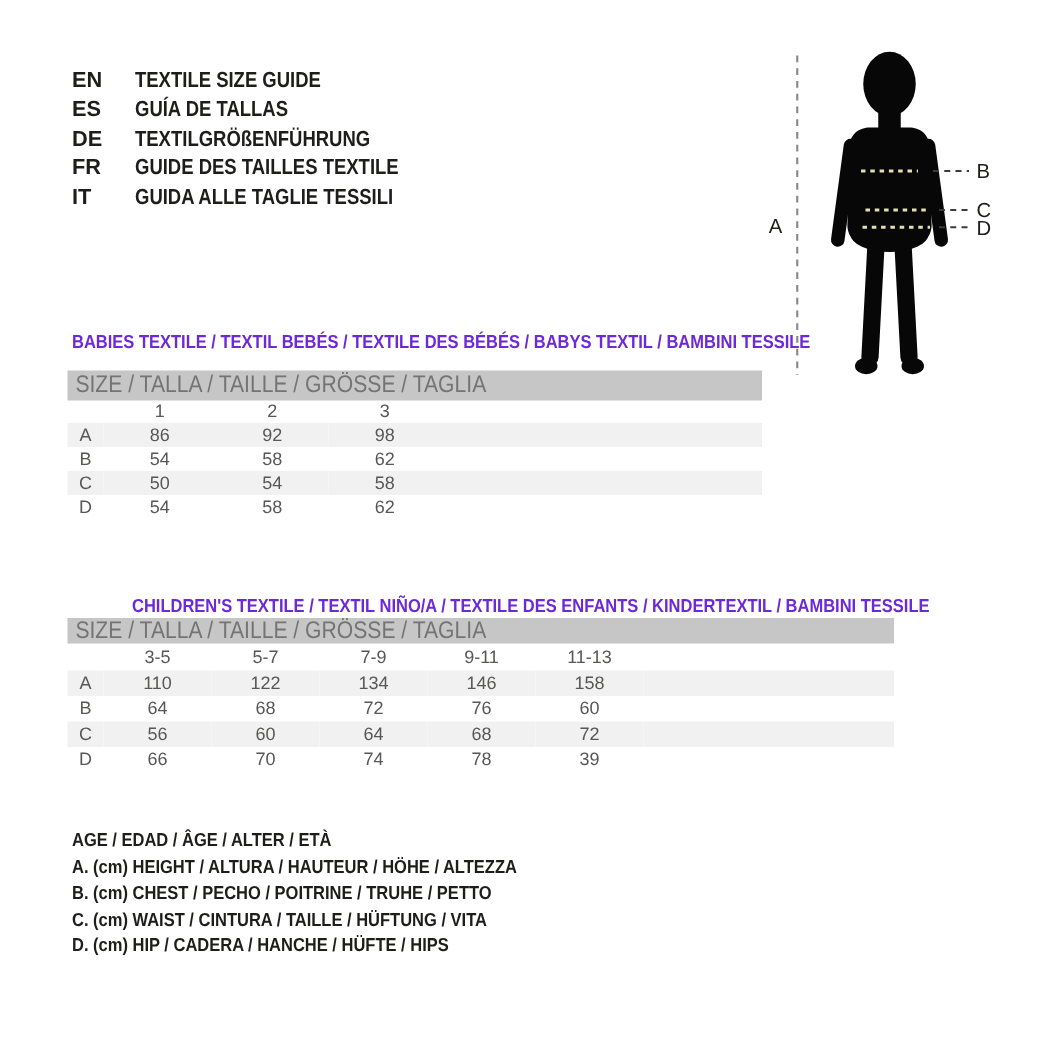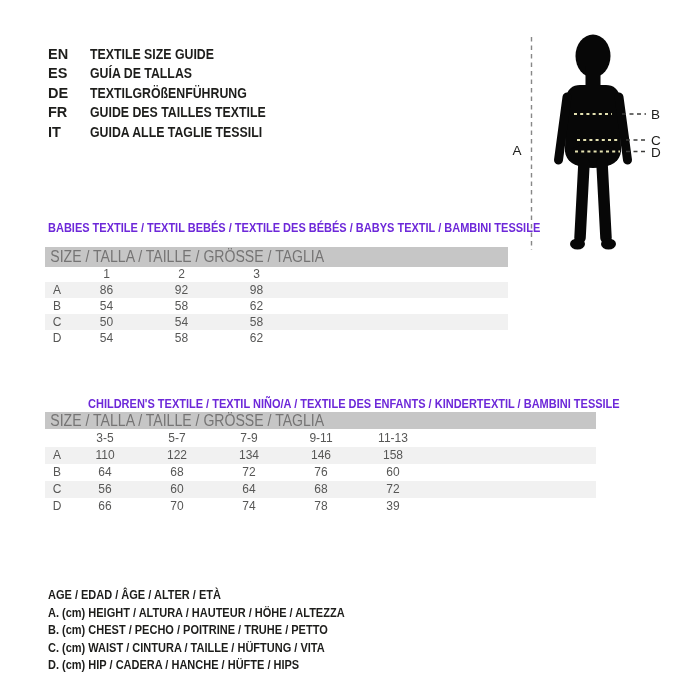--- a/index.html
+++ b/index.html
@@ -38,21 +38,21 @@
     font-size:16px;
   }
   table.children tr.bar-row td{height:17px;line-height:17px;}
   tr.bar-row td .cond{padding-left:6px;}
   tr.sizes-row td{height:15px;line-height:15px;}
   table.children tr.sizes-row td{height:18px;line-height:18px;}
   tr.alt td{background:#f1f1f1;}
   td.rowlabel{text-align:left;padding-left:7px;}
 
   
-  .legend{position:absolute;left:48px;top:552px;margin-top:35px;}
+  .legend{position:absolute;left:48px;top:552px;}
   .legend-line{height:17.6px;line-height:17.6px;font-weight:bold;font-size:12.5px;color:#1d1d1b;}
 </style>
 </head>
 <body>
 
 <div class="page">
 
   <div class="lang-list">
     <div class="lang-row">
       <span class="lang-code">EN</span>

